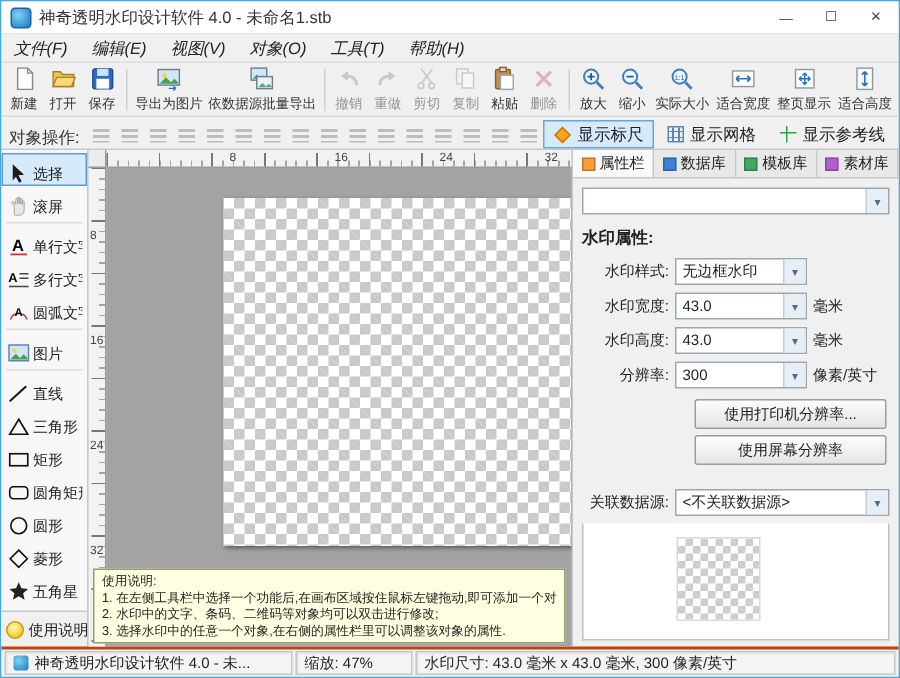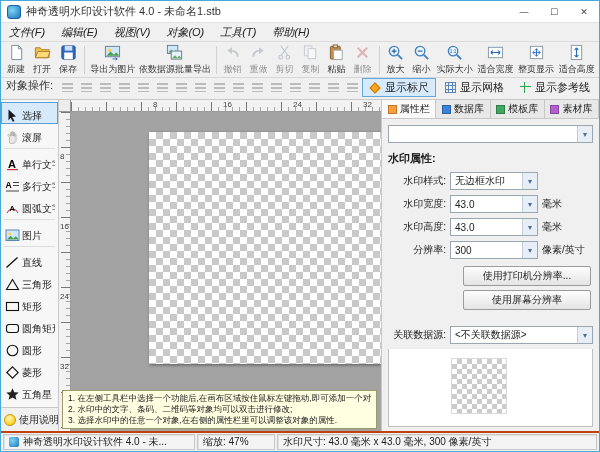--- a/index.html
+++ b/index.html
@@ -21,21 +21,21 @@
   
   .toolbar { height:36px; background:#f0f0f0; display:flex; align-items:center; padding:0 2px; border-bottom:1px solid #d7d7d7; flex:none; }
   .tbtn { display:flex; flex-direction:column; align-items:center; justify-content:center; padding:1px 2px; margin:0 1px; height:34px; min-width:24px; }
   .tbtn .ticon { height:18px; display:flex; align-items:center; justify-content:center; }
   .tbtn .ticon svg { width:17px; height:17px; }
   .tlabel { font-size:9px; color:#333; white-space:nowrap; margin-top:1px; }
   .tbtn.disabled { opacity:.5; }
   .tsep { width:1px; height:28px; background:#d0d0d0; margin:0 3px; flex:none; }
 
   
-  .objectbar { height:22px; display:flex; align-items:flex-start; padding:0 5px; gap:1px; border-bottom:1px solid #c8c8c8; background:#f0f0f0; flex:none; }
+  .objectbar { height:22px; display:flex; align-items:flex-end; padding:0 5px; gap:1px; border-bottom:1px solid #c8c8c8; background:#f0f0f0; flex:none; }
   .ob-label { margin-right:4px; color:#333; font-size:11px; white-space:nowrap; }
   .op { width:18px; height:18px; display:flex; align-items:center; justify-content:center; flex:none; }
   .opicon { display:block; width:11px; height:9px; background:repeating-linear-gradient(180deg,#bcbcbc 0 2px, transparent 2px 4px); }
   .toggles { margin-left:auto; display:flex; gap:2px; }
   .toggle { display:flex; align-items:center; gap:4px; padding:1px 6px; border:1px solid transparent; font-size:11px; white-space:nowrap; }
   .toggle.pressed { background:#d6eafc; border:1px solid #66a7d8; }
   .ruler-ic { width:8px; height:8px; background:#ffa21f; border:1px solid #c97c00; transform:rotate(45deg); margin:0 2px; flex:none; }
   .grid-ic { width:11px; height:11px; border:1px solid #5b87b5; flex:none;
     background-image:linear-gradient(90deg,transparent 0 2px,#5b87b5 2px 3px,transparent 3px 6px,#5b87b5 6px 7px,transparent 7px),
                      linear-gradient(180deg,transparent 0 2px,#5b87b5 2px 3px,transparent 3px 6px,#5b87b5 6px 7px,transparent 7px); }
@@ -516,20 +516,21 @@
           <span class="vnum" style="top:40px">8</span>
           <span class="vnum" style="top:110px">16</span>
           <span class="vnum" style="top:180px">24</span>
           <span class="vnum" style="top:250px">32</span>
         </div>
         <div class="canvas-content">
           <div class="artboard"></div>
         </div>
       </div>
       <div class="help-box">
+        <div>使用说明:</div>
         <div>1. 在左侧工具栏中选择一个功能后,在画布区域按住鼠标左键拖动,即可添加一个对象;</div>
         <div>2. 水印中的文字、条码、二维码等对象均可以双击进行修改;</div>
         <div>3. 选择水印中的任意一个对象,在右侧的属性栏里可以调整该对象的属性.</div>
       </div>
     </div>
 
     <div class="right-panel">
       <div class="rp-tabs">
         <div class="rp-tab active">
             <i class="tab-ic props"></i>

